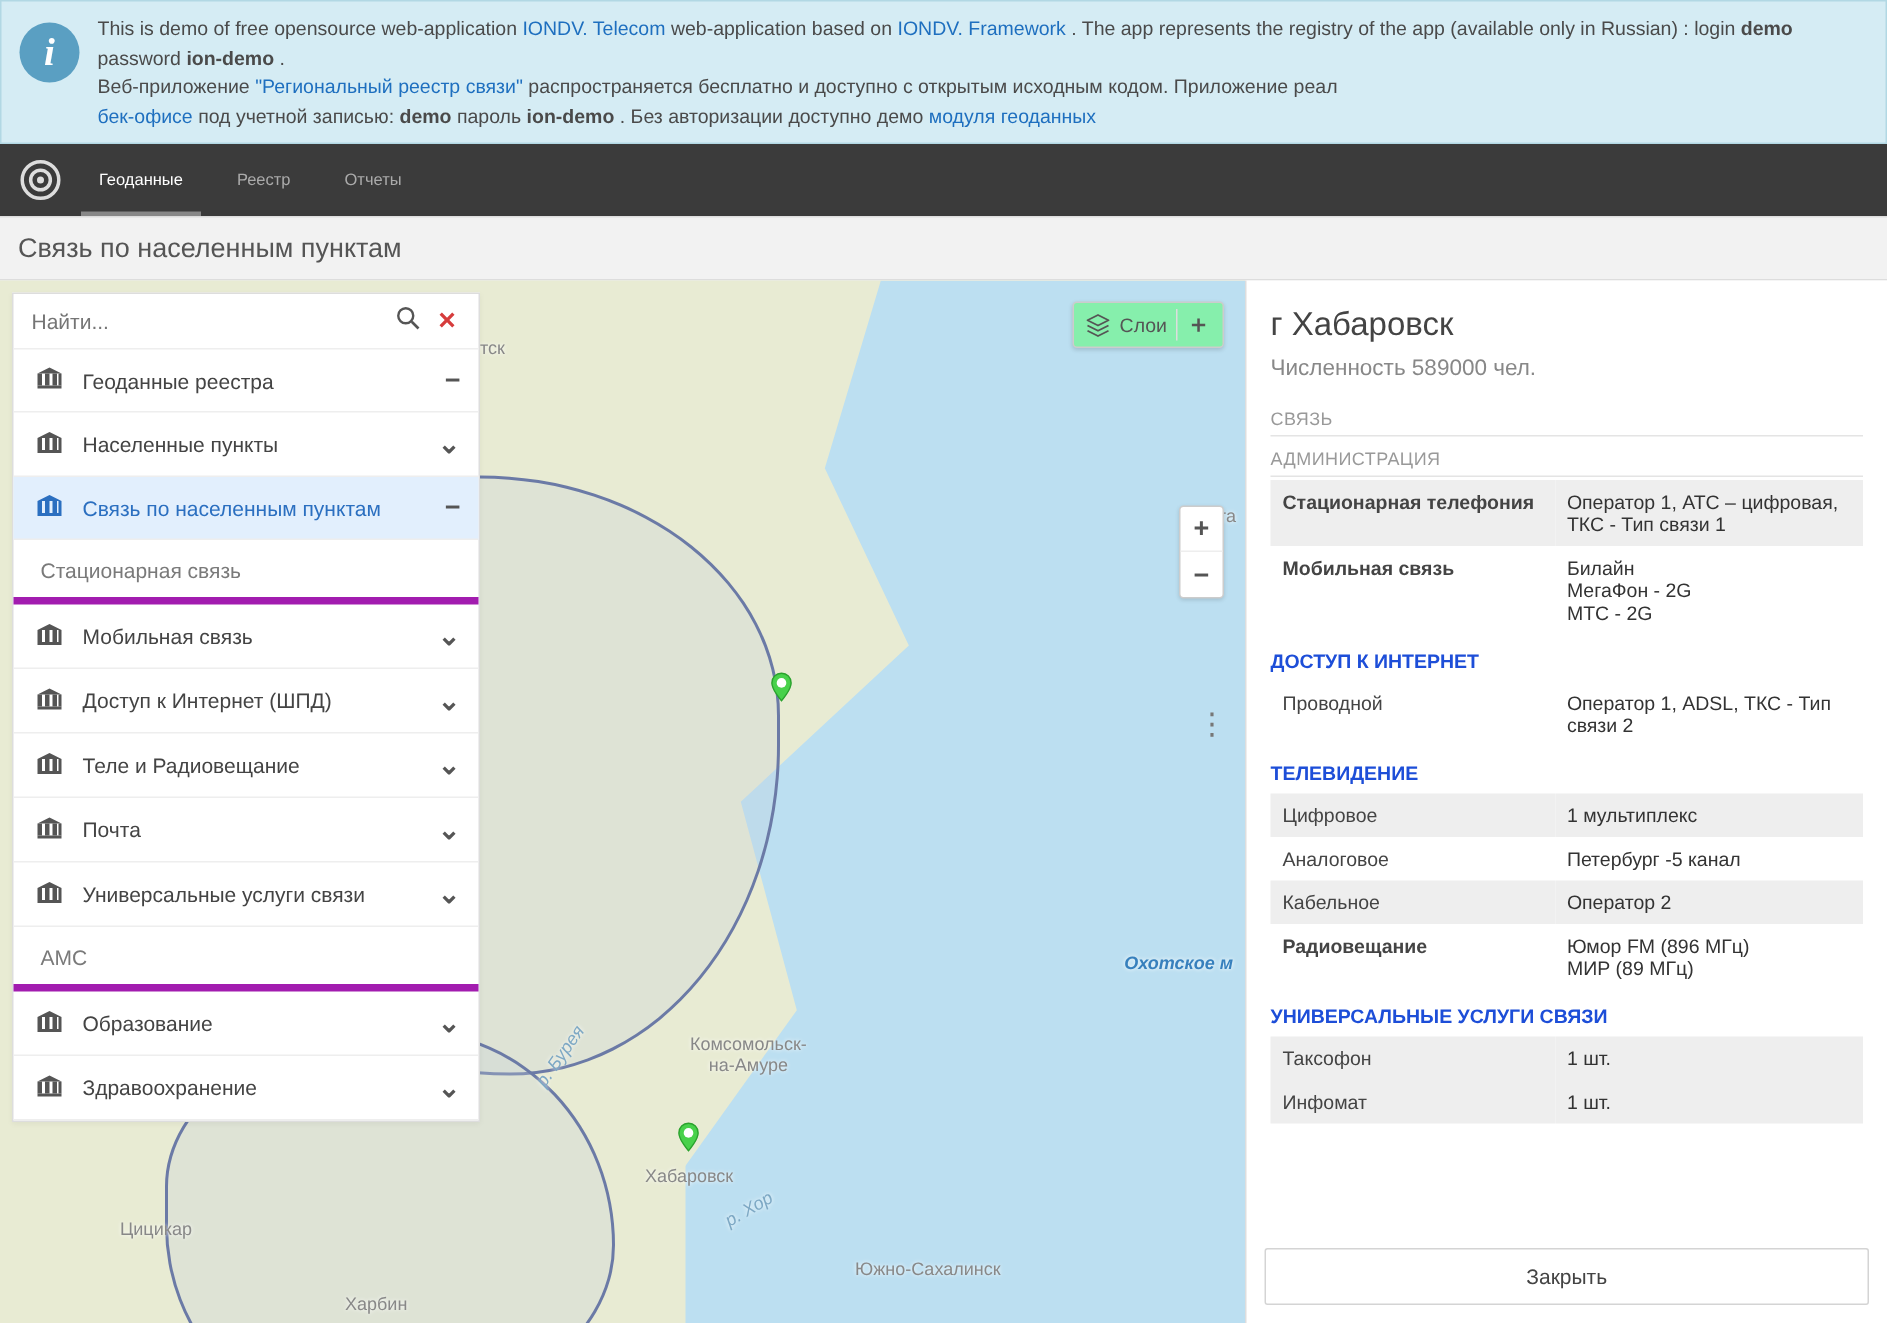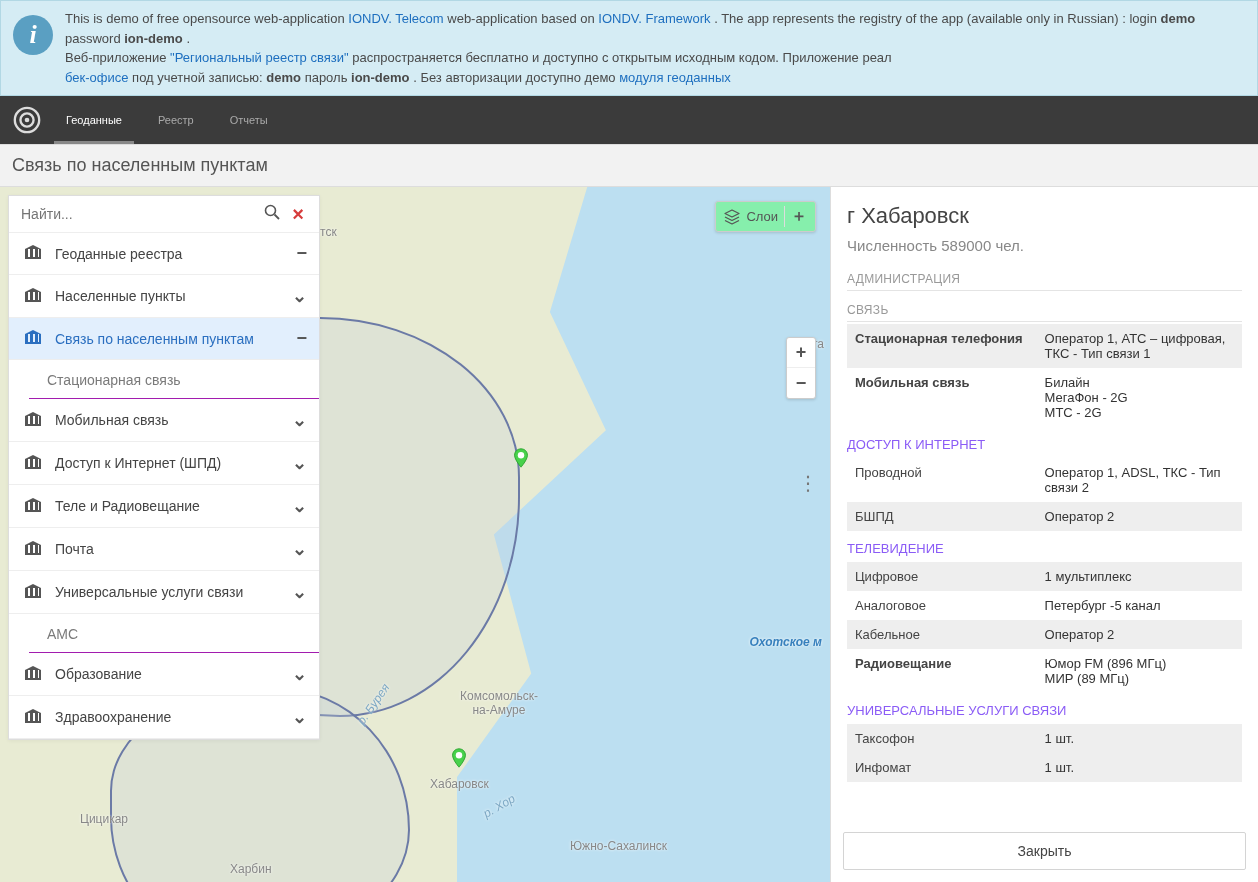--- a/index.html
+++ b/index.html
@@ -31,21 +31,21 @@
   .sidebar-search input { flex:1; border:none; outline:none; font-size:14px; color:#888; padding:4px; }
   .sidebar-search .mag, .sidebar-search .close { width:26px; text-align:center; cursor:pointer; font-size:16px; }
   .sidebar-search .mag { color:#555; }
   .sidebar-search .close { color:#d63c3c; font-weight:bold; font-size:20px; line-height:1;}
   .sidebar-item { display:flex; align-items:center; padding:10px 12px 10px 14px; border-bottom:1px solid #eee; cursor:pointer; color:#444; gap:12px;}
   .sidebar-item.active { background:#e2effd; color:#2b6fc0; }
   .sidebar-item .icon { width:20px; text-align:center; color:#555; }
   .sidebar-item.active .icon { color:#2b6fc0; }
   .sidebar-item .label { flex:1; font-size:14px; }
   .sidebar-item .expand { font-size:18px; color:#555; font-weight:bold; }
-  .sidebar-heading { padding:12px 14px 10px 18px; color:#7a7a7a; font-size:14px; border-bottom:1px solid #a21caf;margin-left:20px;}
+  .sidebar-heading { padding:12px 14px 10px 18px; color:#7a7a7a; font-size:14px; border-bottom:5px solid #a21caf;}
   
   
   .bank-icon { display:inline-block; width:18px; height:14px; position:relative; }
   .bank-icon::before { content:""; position:absolute; top:0; left:1px; width:0; height:0; border-left:8px solid transparent; border-right:8px solid transparent; border-bottom:4px solid currentColor; }
   .bank-icon::after { content:""; position:absolute; top:4px; left:1px; width:16px; height:10px; background:
     linear-gradient(currentColor,currentColor) 0 0 /3px 8px no-repeat,
     linear-gradient(currentColor,currentColor) 5px 0 /3px 8px no-repeat,
     linear-gradient(currentColor,currentColor) 10px 0 /3px 8px no-repeat,
     linear-gradient(currentColor,currentColor) 14px 0 /3px 8px no-repeat,
     linear-gradient(currentColor,currentColor) 0 8px /18px 2px no-repeat; }
@@ -69,21 +69,21 @@
   .zoom-ctl button:first-child { border-bottom:1px solid #eee; }
   
   .more-ctl { position:absolute; top:290px; right:14px; width:18px; color:#777; font-size:20px; line-height:.6; text-align:center; cursor:pointer; }
 
   
   .panel { width:428px; flex-shrink:0; background:#fff; border-left:1px solid #ddd; display:flex; flex-direction:column; overflow-y:auto; }
   .panel-body { flex:1; overflow-y:auto; padding:16px 16px 8px 16px; }
   .panel h1 { font-size:22px; color:#444; font-weight:normal; margin-bottom:8px;}
   .panel .subtitle { color:#888; font-size:15px; margin-bottom:12px;}
   .section-label { color:#999; font-size:12px; letter-spacing:.3px; padding:6px 0 4px; border-bottom:1px solid #e4e4e4; margin-bottom:2px;}
-  .section-title { color:#8b5cf6; font-weight:normal; font-size:13px; padding:10px 0 6px; }
+  .section-title { color:#1d4ed8; font-weight:bold; font-size:13px; padding:10px 0 6px; }
   table.kv { width:100%; border-collapse:collapse; font-size:13px; }
   table.kv tr td { padding:7px 8px; vertical-align:top; }
   table.kv tr td:first-child { width:48%; color:#444;}
   table.kv tr td:last-child { color:#333; }
   table.kv tr.sh td { background:#eee; }
   table.kv tr.bold td:first-child { font-weight:bold; }
   .panel-footer { padding:12px; }
   .panel-footer button { width:100%; padding:10px; background:#fff; border:1px solid #d4d4d4; border-radius:2px; font-size:14px; color:#444; cursor:pointer; }
 
   
@@ -261,22 +261,22 @@
       </div>
 
       <div class="more-ctl">⋮</div>
     </div>
 
     <div class="panel">
       <div class="panel-body">
         <h1>г Хабаровск</h1>
         <div class="subtitle">Численность 589000 чел.</div>
 
+        <div class="section-label" style="margin-top:6px;">СВЯЗЬ</div>
         <div class="section-label">АДМИНИСТРАЦИЯ</div>
-        <div class="section-label" style="margin-top:6px;">СВЯЗЬ</div>
 
         <table class="kv">
           <tbody>
               <tr class="sh bold">
                 <td>Стационарная телефония</td>
                 <td>Оператор 1, АТС – цифровая, ТКС - Тип связи 1</td>
               </tr>
           <tr class="bold">
                 <td>Мобильная связь</td>
                 <td style="white-space:pre-line;">Билайн
@@ -286,24 +286,20 @@
         </tbody>
           </table>
 
         <div class="section-title">ДОСТУП К ИНТЕРНЕТ</div>
         <table class="kv">
           <tbody>
               <tr>
                 <td>Проводной</td>
                 <td>Оператор 1, ADSL, ТКС - Тип связи 2</td>
               </tr>
-          <tr class="sh">
-                <td>БШПД</td>
-                <td>Оператор 2</td>
-              </tr>
         </tbody>
           </table>
 
         <div class="section-title">ТЕЛЕВИДЕНИЕ</div>
         <table class="kv">
           <tbody>
               <tr class="sh">
                 <td>Цифровое</td>
                 <td>1 мультиплекс</td>
               </tr>

